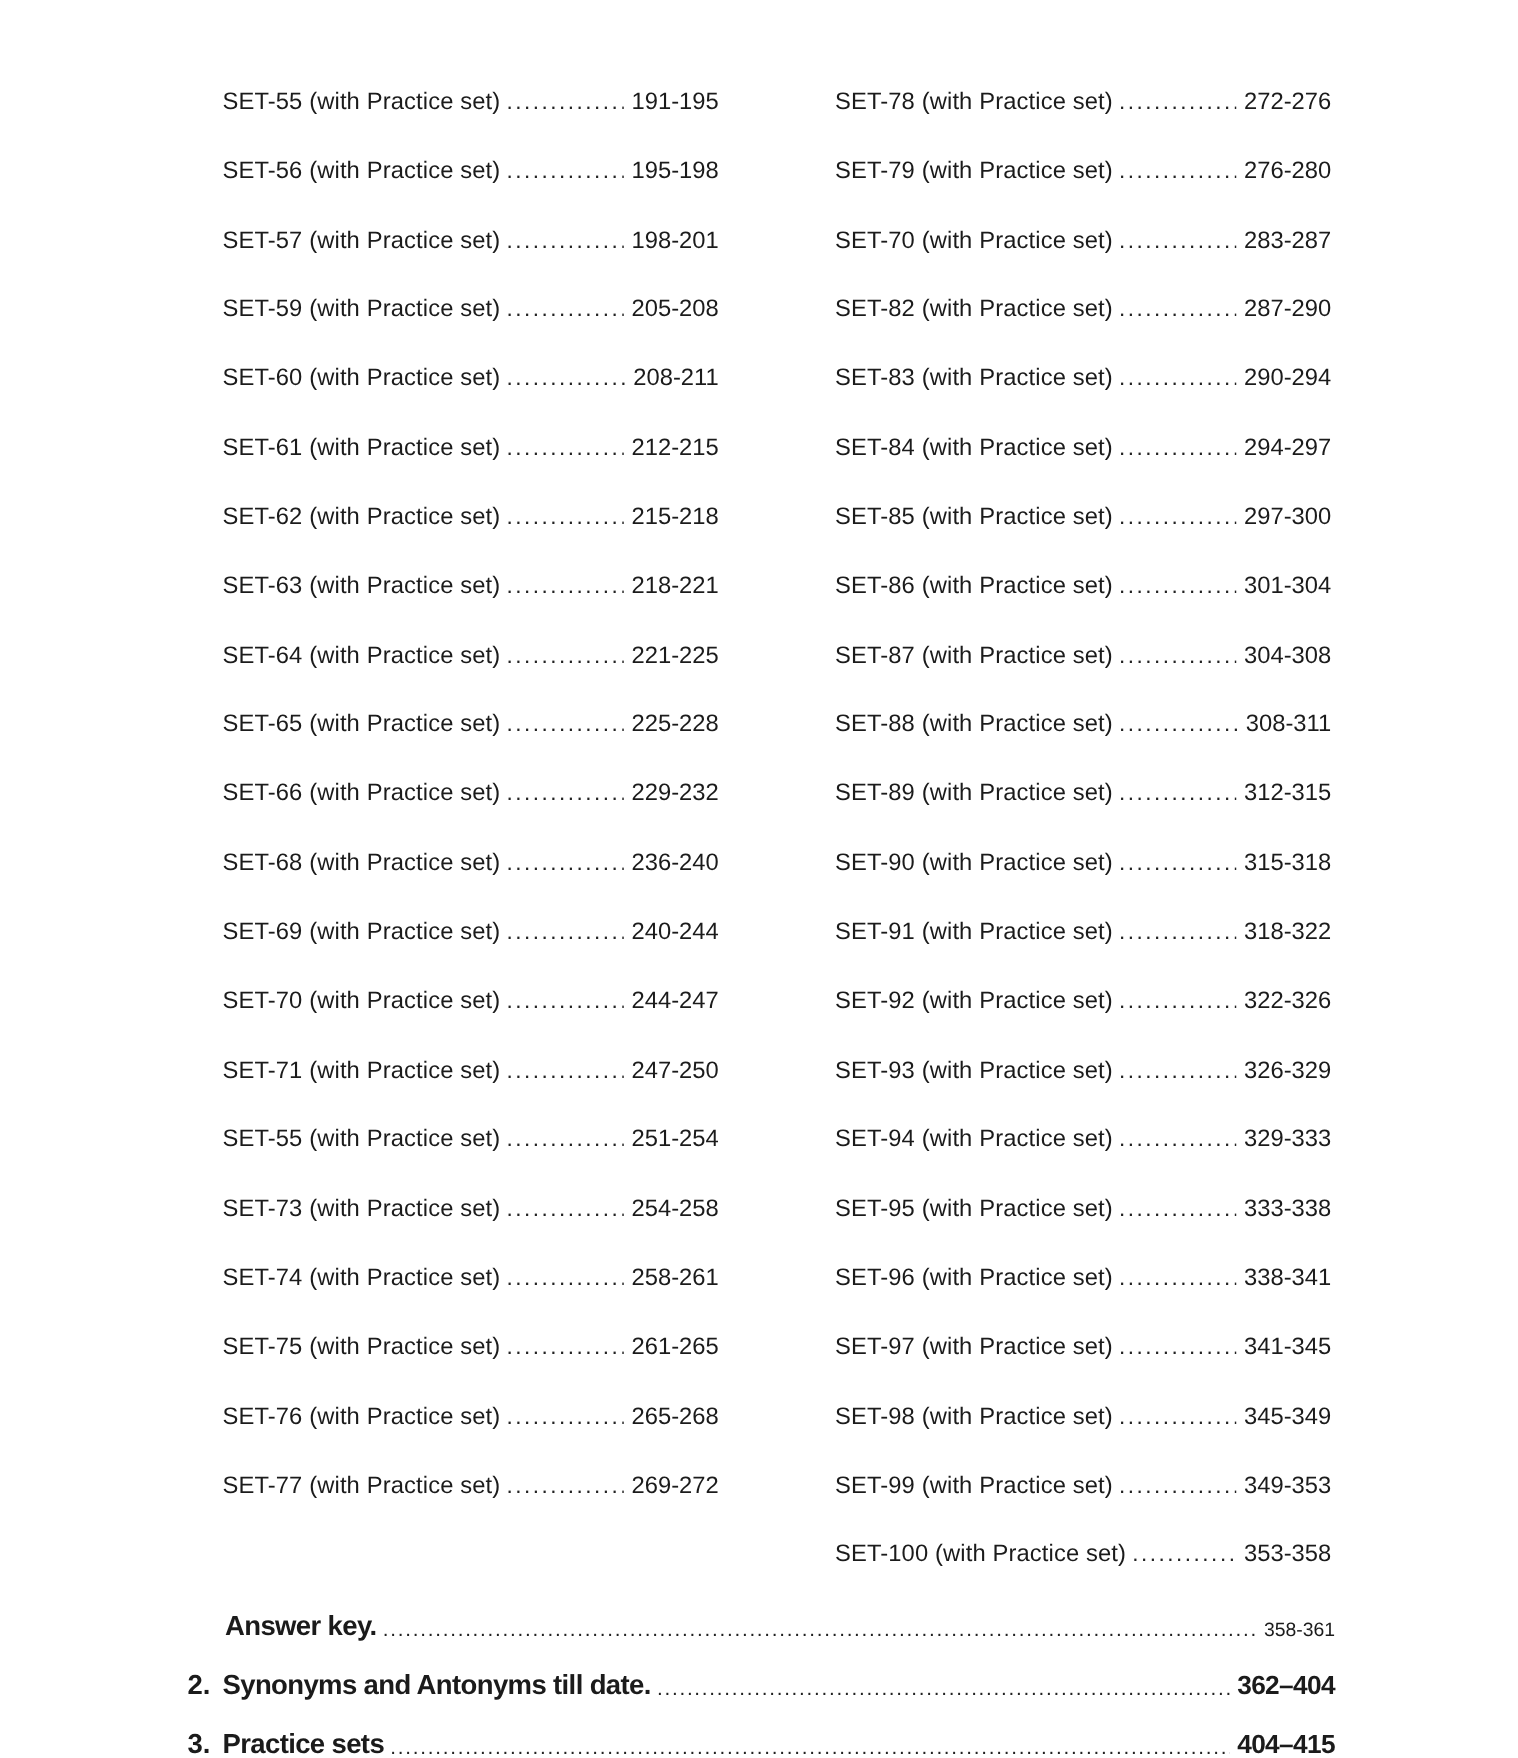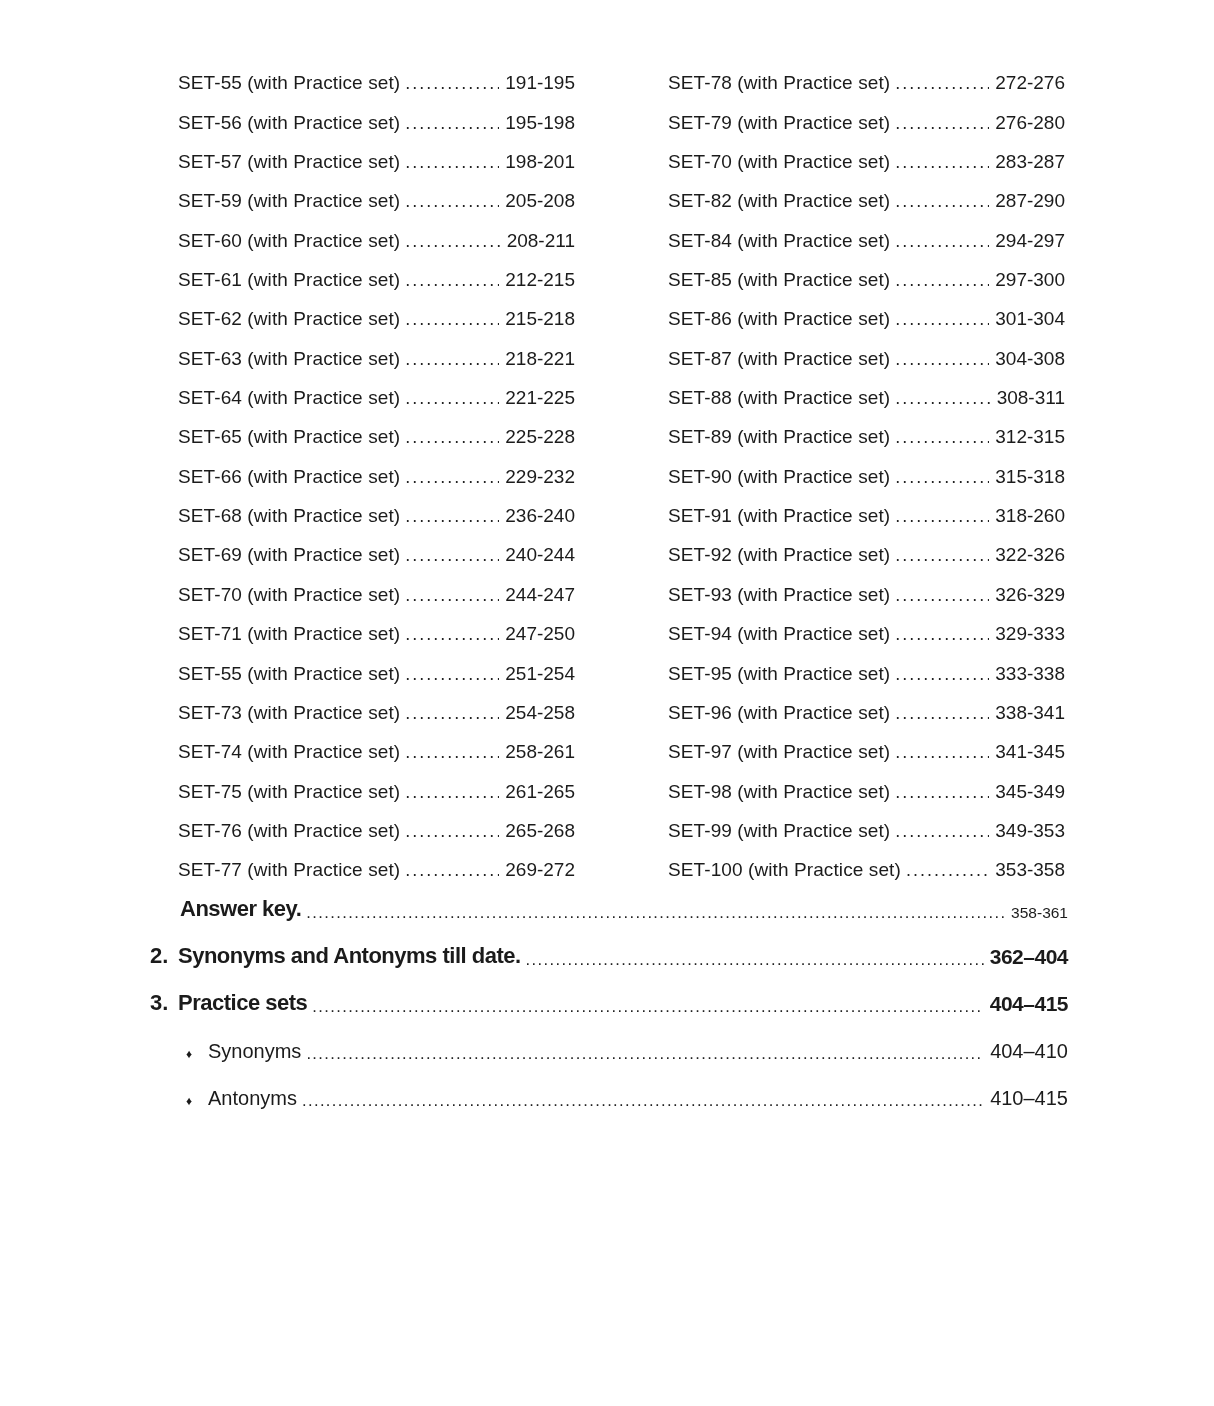--- a/index.html
+++ b/index.html
@@ -28,24 +28,25 @@
     width: 887px;
     gap: 93px;
   }
   .col {
     width: 397px;
     display: flex;
     flex-direction: column;
   }
   .toc-row {
     display: flex;
-    align-items: flex-end;
+    align-items: flex-start;
     height: 39.35px;
     font-size: 19px;
     white-space: nowrap;
+    margin-top: 16px;
   }
   .toc-row .label {
     flex: 0 0 auto;
     letter-spacing: 0.1px;
   }
   .leader {
     flex: 1 1 0;
     min-width: 0;
     overflow: hidden;
     white-space: nowrap;
@@ -274,20 +275,25 @@
     <span class="leader"></span>
     <span class="pages">283-287</span>
   </div>
 
   <div class="toc-row">
     <span class="label">SET-82 (with Practice set)</span>
     <span class="leader"></span>
     <span class="pages">287-290</span>
   </div>
 
+  <div class="toc-row">
+    <span class="label">SET-83 (with Practice set)</span>
+    <span class="leader"></span>
+    <span class="pages">290-294</span>
+  </div>
 
   <div class="toc-row">
     <span class="label">SET-84 (with Practice set)</span>
     <span class="leader"></span>
     <span class="pages">294-297</span>
   </div>
 
   <div class="toc-row">
     <span class="label">SET-85 (with Practice set)</span>
     <span class="leader"></span>
@@ -320,21 +326,21 @@
 
   <div class="toc-row">
     <span class="label">SET-90 (with Practice set)</span>
     <span class="leader"></span>
     <span class="pages">315-318</span>
   </div>
 
   <div class="toc-row">
     <span class="label">SET-91 (with Practice set)</span>
     <span class="leader"></span>
-    <span class="pages">318-260</span>
+    <span class="pages">318-322</span>
   </div>
 
   <div class="toc-row">
     <span class="label">SET-92 (with Practice set)</span>
     <span class="leader"></span>
     <span class="pages">322-326</span>
   </div>
 
   <div class="toc-row">
     <span class="label">SET-93 (with Practice set)</span>

